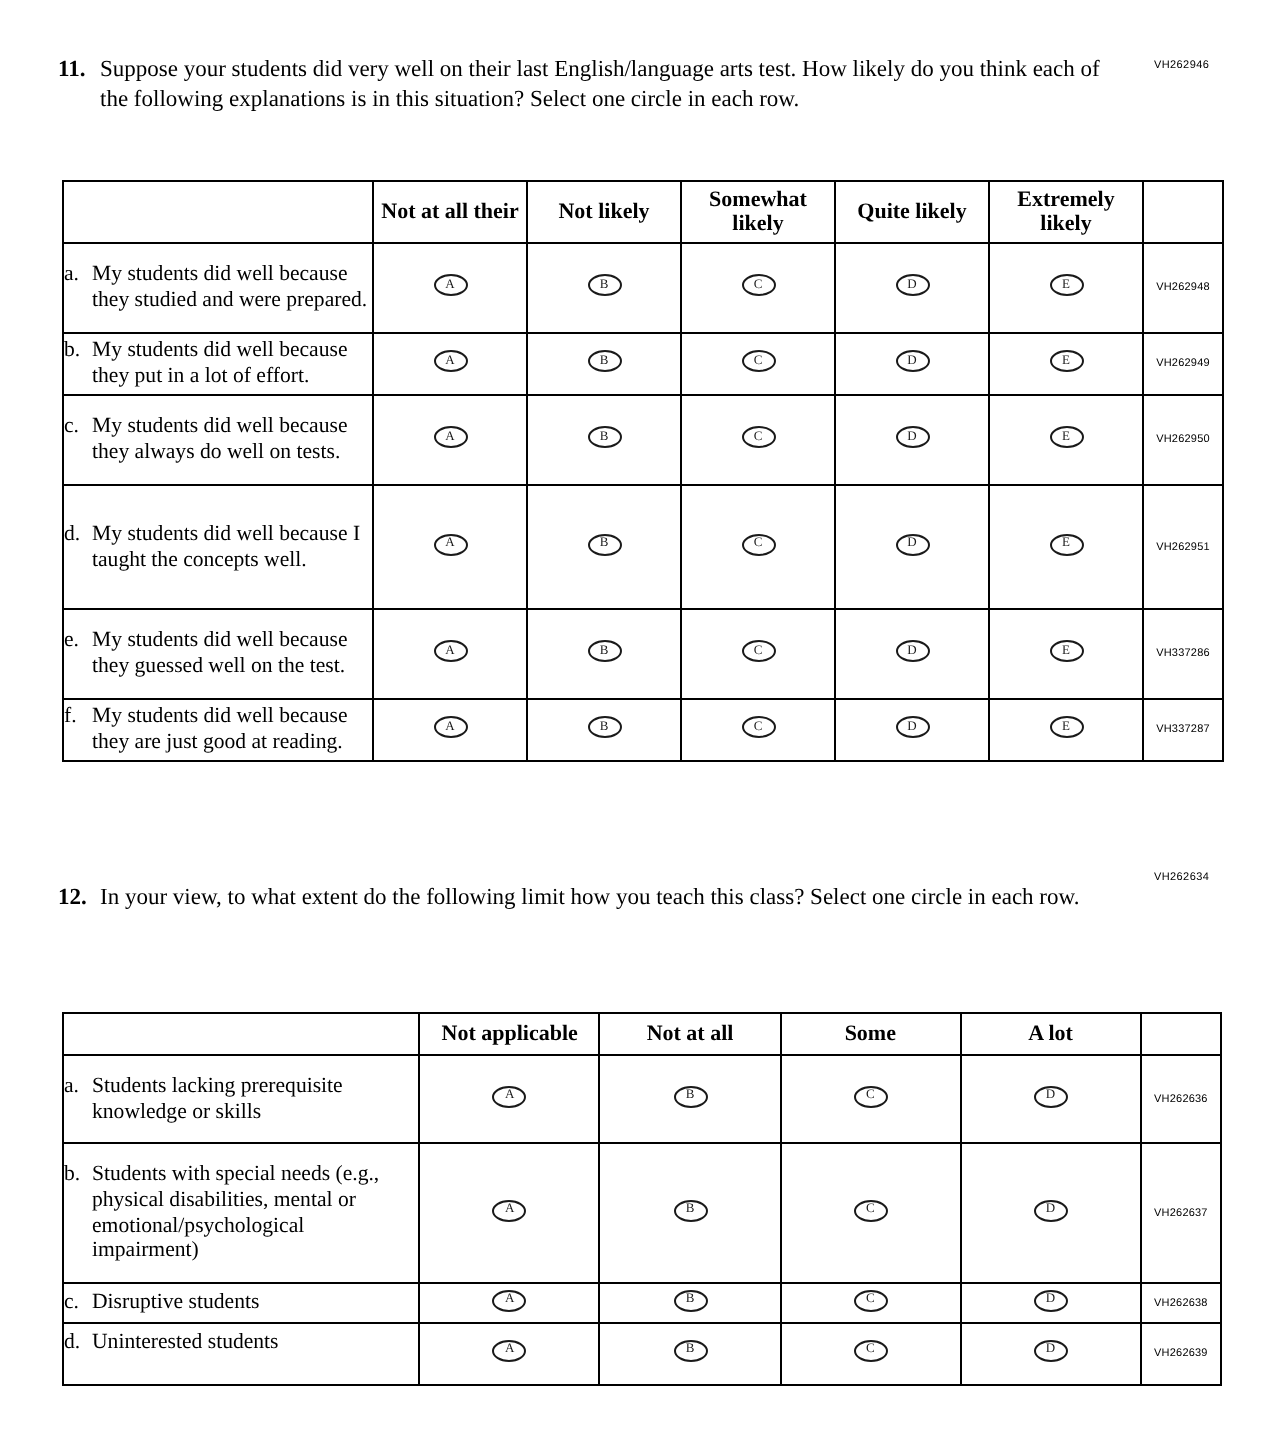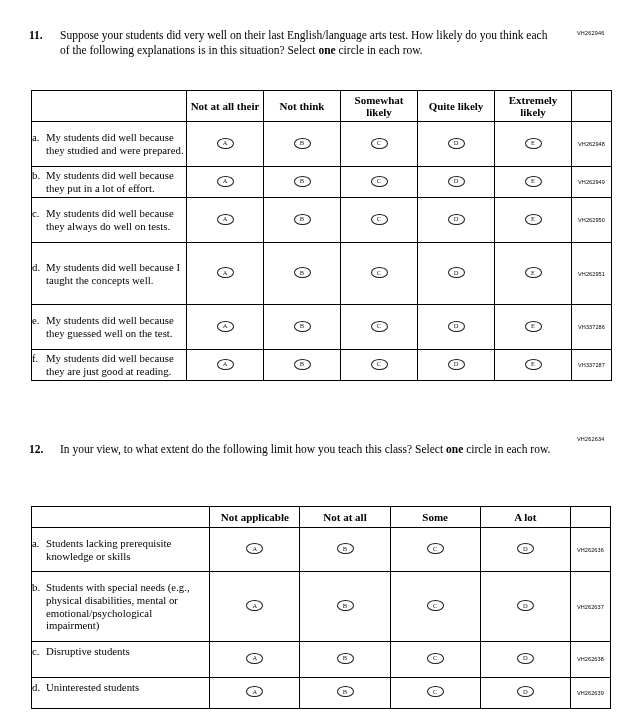--- a/index.html
+++ b/index.html
@@ -26,35 +26,34 @@
     position: absolute;
   }
   #q11-block { left: 26px; top: 28px; width: 585px; }
   #q12-block { left: 26px; top: 442px; width: 585px; }
 
   .qhead {
     display: flex;
     align-items: flex-start;
     font-size: 11.5px;
     line-height: 1.28;
-    gap: 10px;
   }
   .qnum {
     font-weight: bold;
     width: 24px;
     flex: 0 0 24px;
     text-align: left;
     padding-left: 3px;
     box-sizing: border-box;
   }
   .qtext {
     flex: 1 1 auto;
     padding-right: 60px;
   }
-  .qtext b { font-weight: bold; }
+  .qtext b { font-weight: normal; }
 
   .corner-id {
     position: absolute;
     font-family: "Liberation Sans", sans-serif;
     font-size: 5.5px;
     letter-spacing: 0.2px;
     color: #000;
   }
   #q11-id { left: 577px; top: 30px; }
   #q12-id { left: 577px; top: 436px; }
@@ -154,21 +153,21 @@
         <col style="width:77px">
         <col style="width:77px">
         <col style="width:77px">
         <col style="width:77px">
         <col style="width:40px">
       </colgroup>
       <thead>
         <tr>
           <th class="hdr" style="height:30px;"></th>
           <th class="hdr">Not at all their</th>
-          <th class="hdr">Not think</th>
+          <th class="hdr">Not likely</th>
           <th class="hdr">Somewhat likely</th>
           <th class="hdr">Quite likely</th>
           <th class="hdr">Extremely likely</th>
           <th class="hdr"></th>
         </tr>
       </thead>
       <tbody>
         <tr style="height:45px;">
           <td class="stem"><span class="lab">a.</span><span class="txt">My students did well because they studied and were prepared.</span></td>
           <td class="bub"><span class="oval"><i>A</i></span></td>
@@ -265,21 +264,21 @@
         </tr>
         <tr style="height:70px;">
           <td class="stem"><span class="lab">b.</span><span class="txt">Students with special needs (e.g., physical disabilities, mental or emotional/psychological impairment)</span></td>
           <td class="bub"><span class="oval"><i>A</i></span></td>
           <td class="bub"><span class="oval"><i>B</i></span></td>
           <td class="bub"><span class="oval"><i>C</i></span></td>
           <td class="bub"><span class="oval"><i>D</i></span></td>
           <td class="idcell">VH262637</td>
         </tr>
         <tr style="height:20px;">
-          <td class="stem" style="padding-top:3px;padding-bottom:19px;"><span class="lab">c.</span><span class="txt">Disruptive students</span></td>
+          <td class="stem" style="padding-top:3px;padding-bottom:3px;"><span class="lab">c.</span><span class="txt">Disruptive students</span></td>
           <td class="bub"><span class="oval"><i>A</i></span></td>
           <td class="bub"><span class="oval"><i>B</i></span></td>
           <td class="bub"><span class="oval"><i>C</i></span></td>
           <td class="bub"><span class="oval"><i>D</i></span></td>
           <td class="idcell">VH262638</td>
         </tr>
         <tr style="height:20px;">
           <td class="stem" style="padding-top:3px;padding-bottom:14px;"><span class="lab">d.</span><span class="txt">Uninterested students</span></td>
           <td class="bub"><span class="oval"><i>A</i></span></td>
           <td class="bub"><span class="oval"><i>B</i></span></td>

